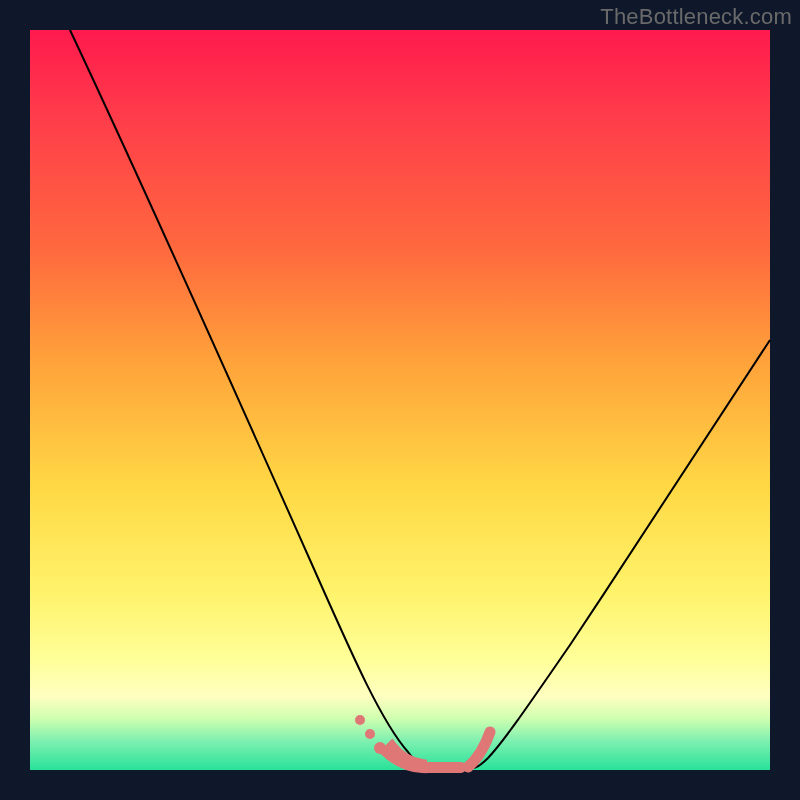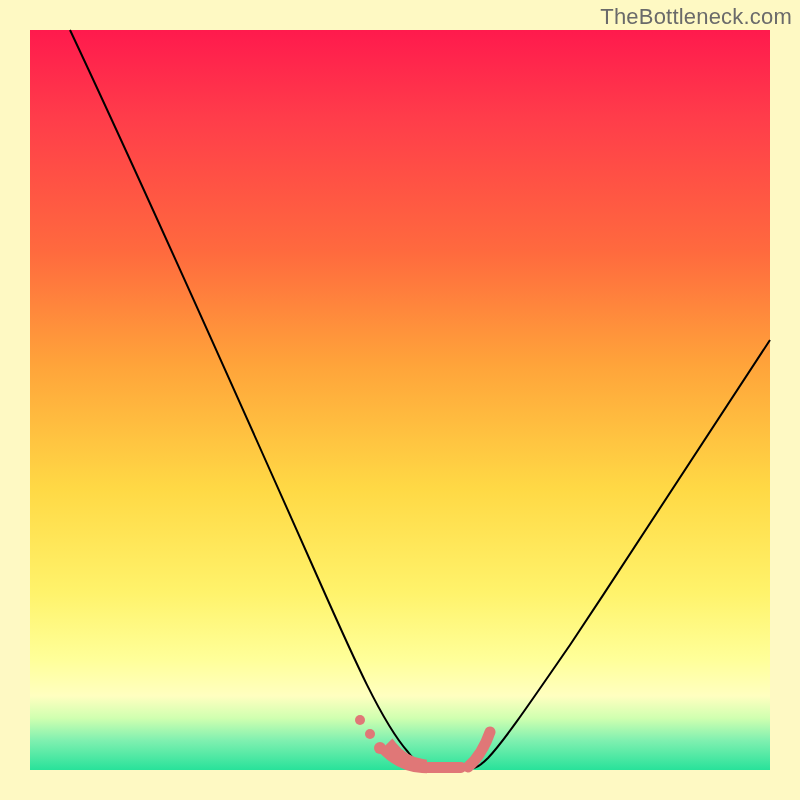--- a/index.html
+++ b/index.html
@@ -7,21 +7,21 @@
     padding: 0;
     width: 800px;
     height: 800px;
     background: #000;
     overflow: hidden;
   }
   .frame {
     position: relative;
     width: 800px;
     height: 800px;
-    background: #fef9c3;
+    background: #0f172a;
   }
   .plot-area {
     position: absolute;
     left: 30px;
     top: 30px;
     width: 740px;
     height: 740px;
     background: linear-gradient(
       to bottom,
       #ff1a4d 0%,

